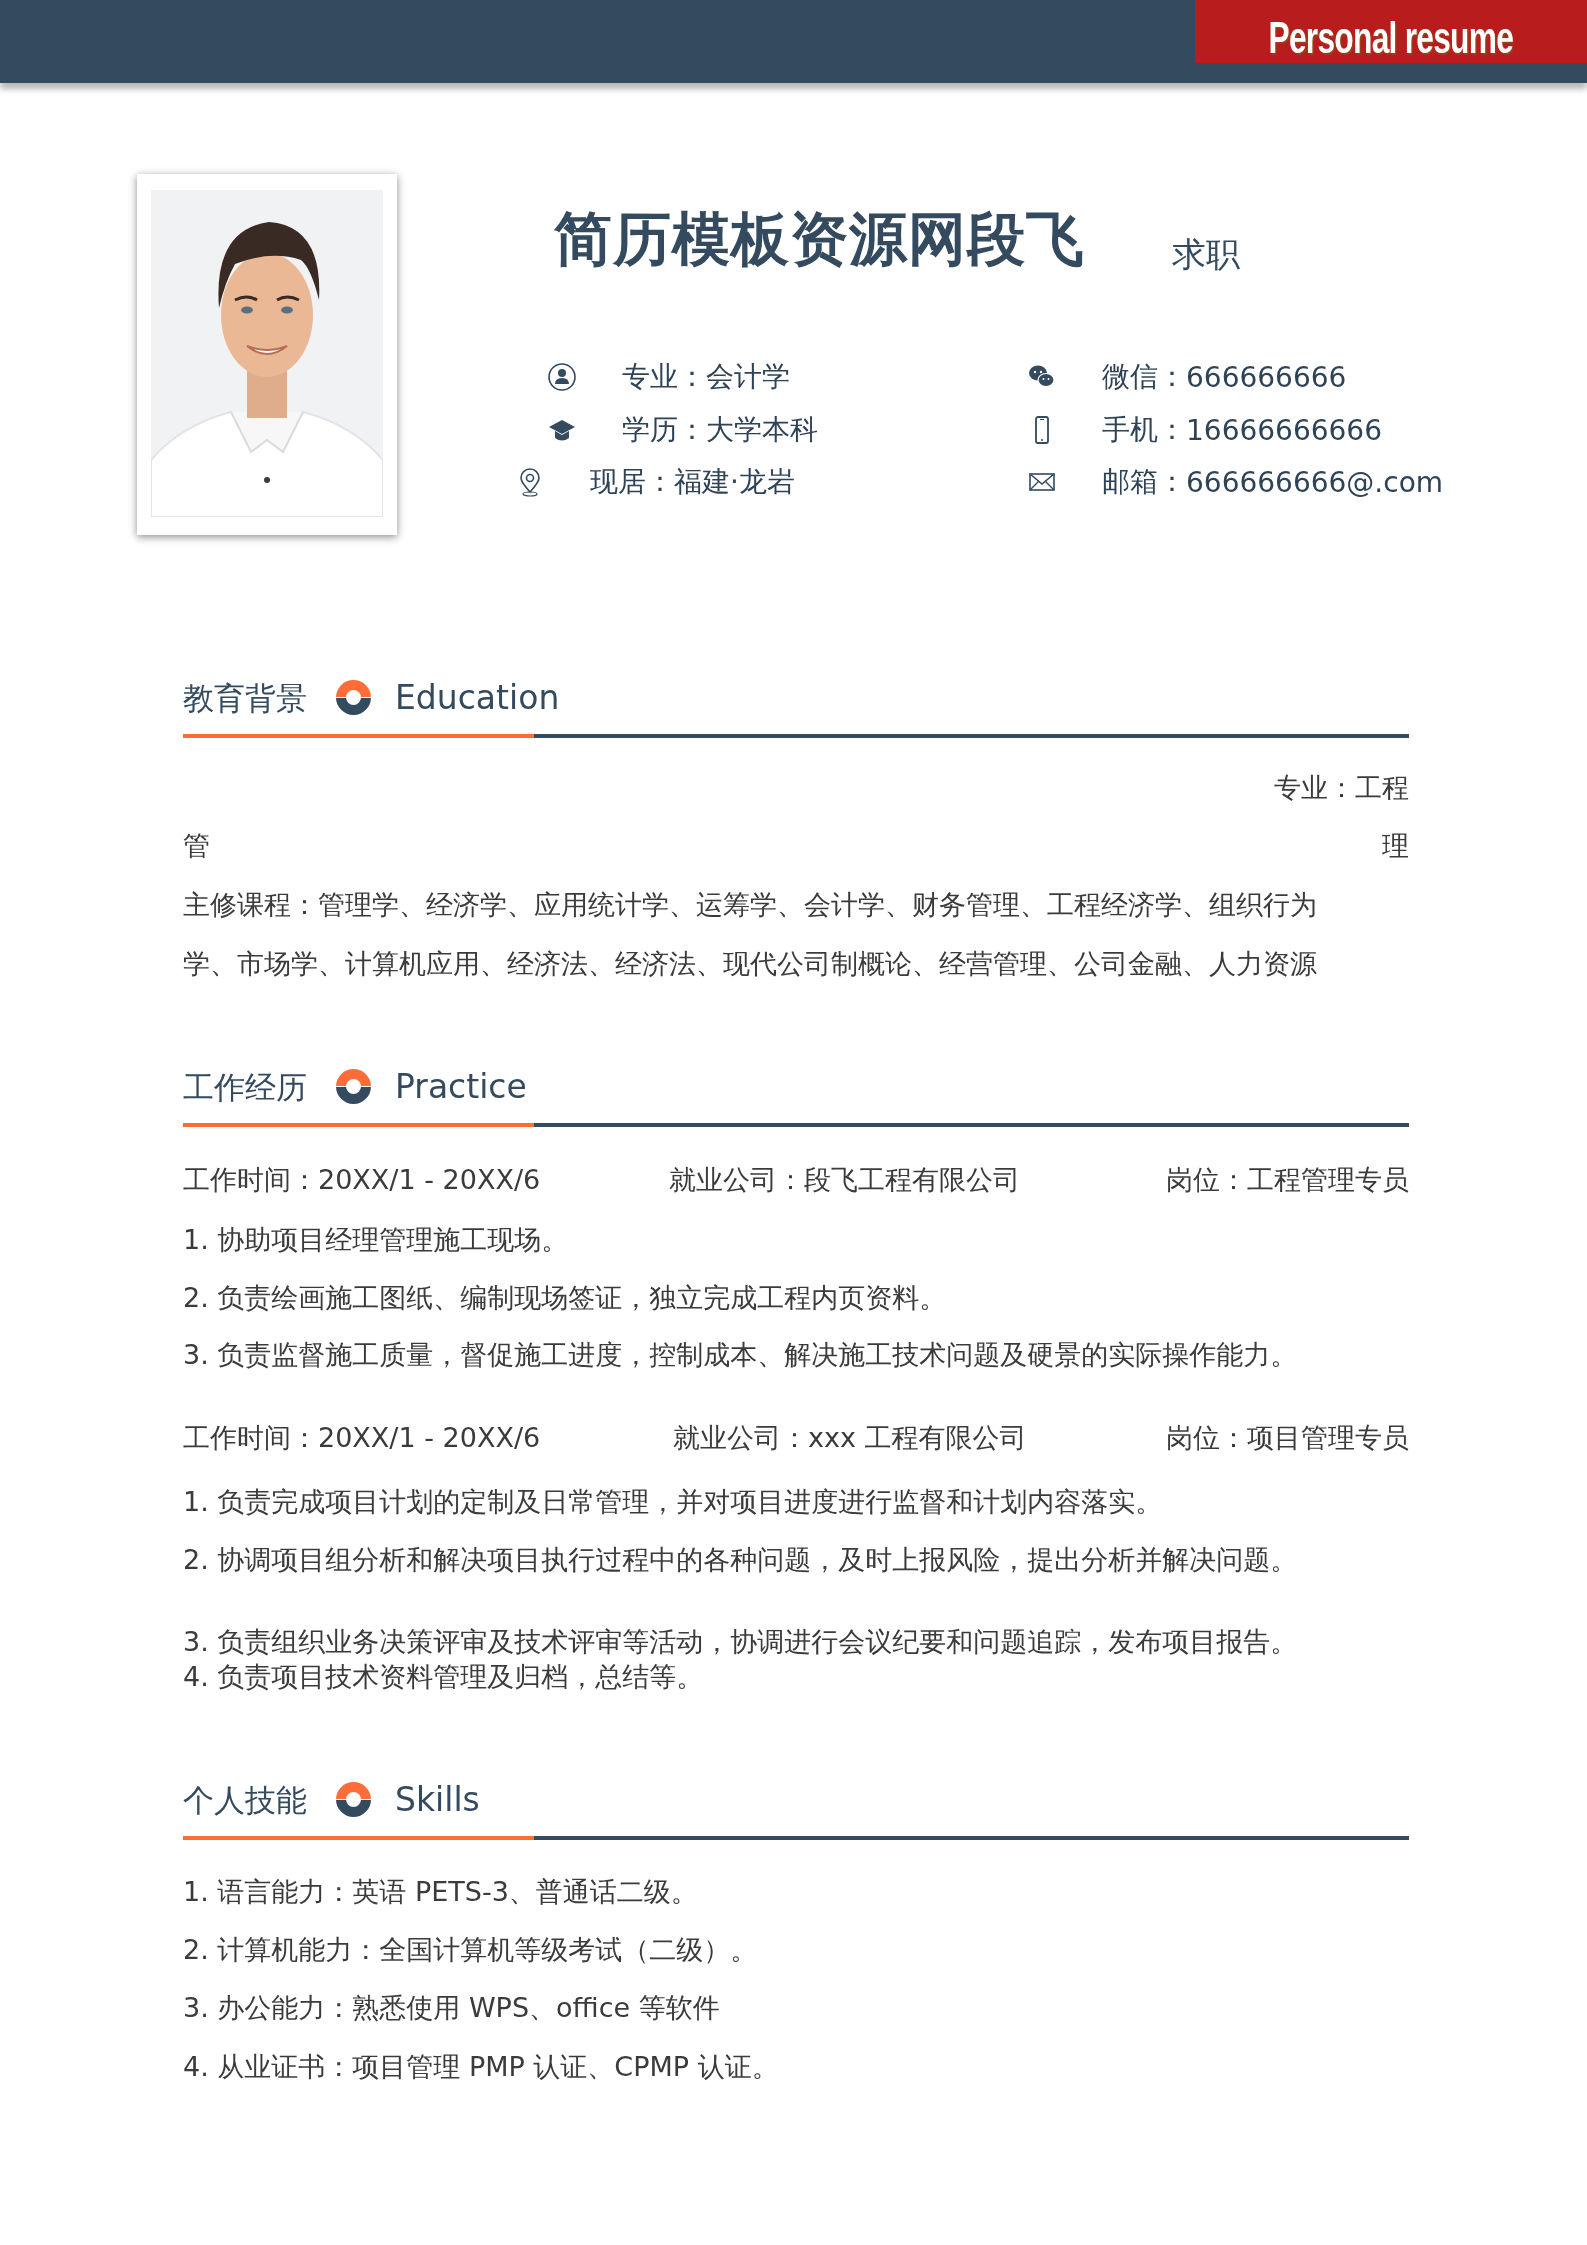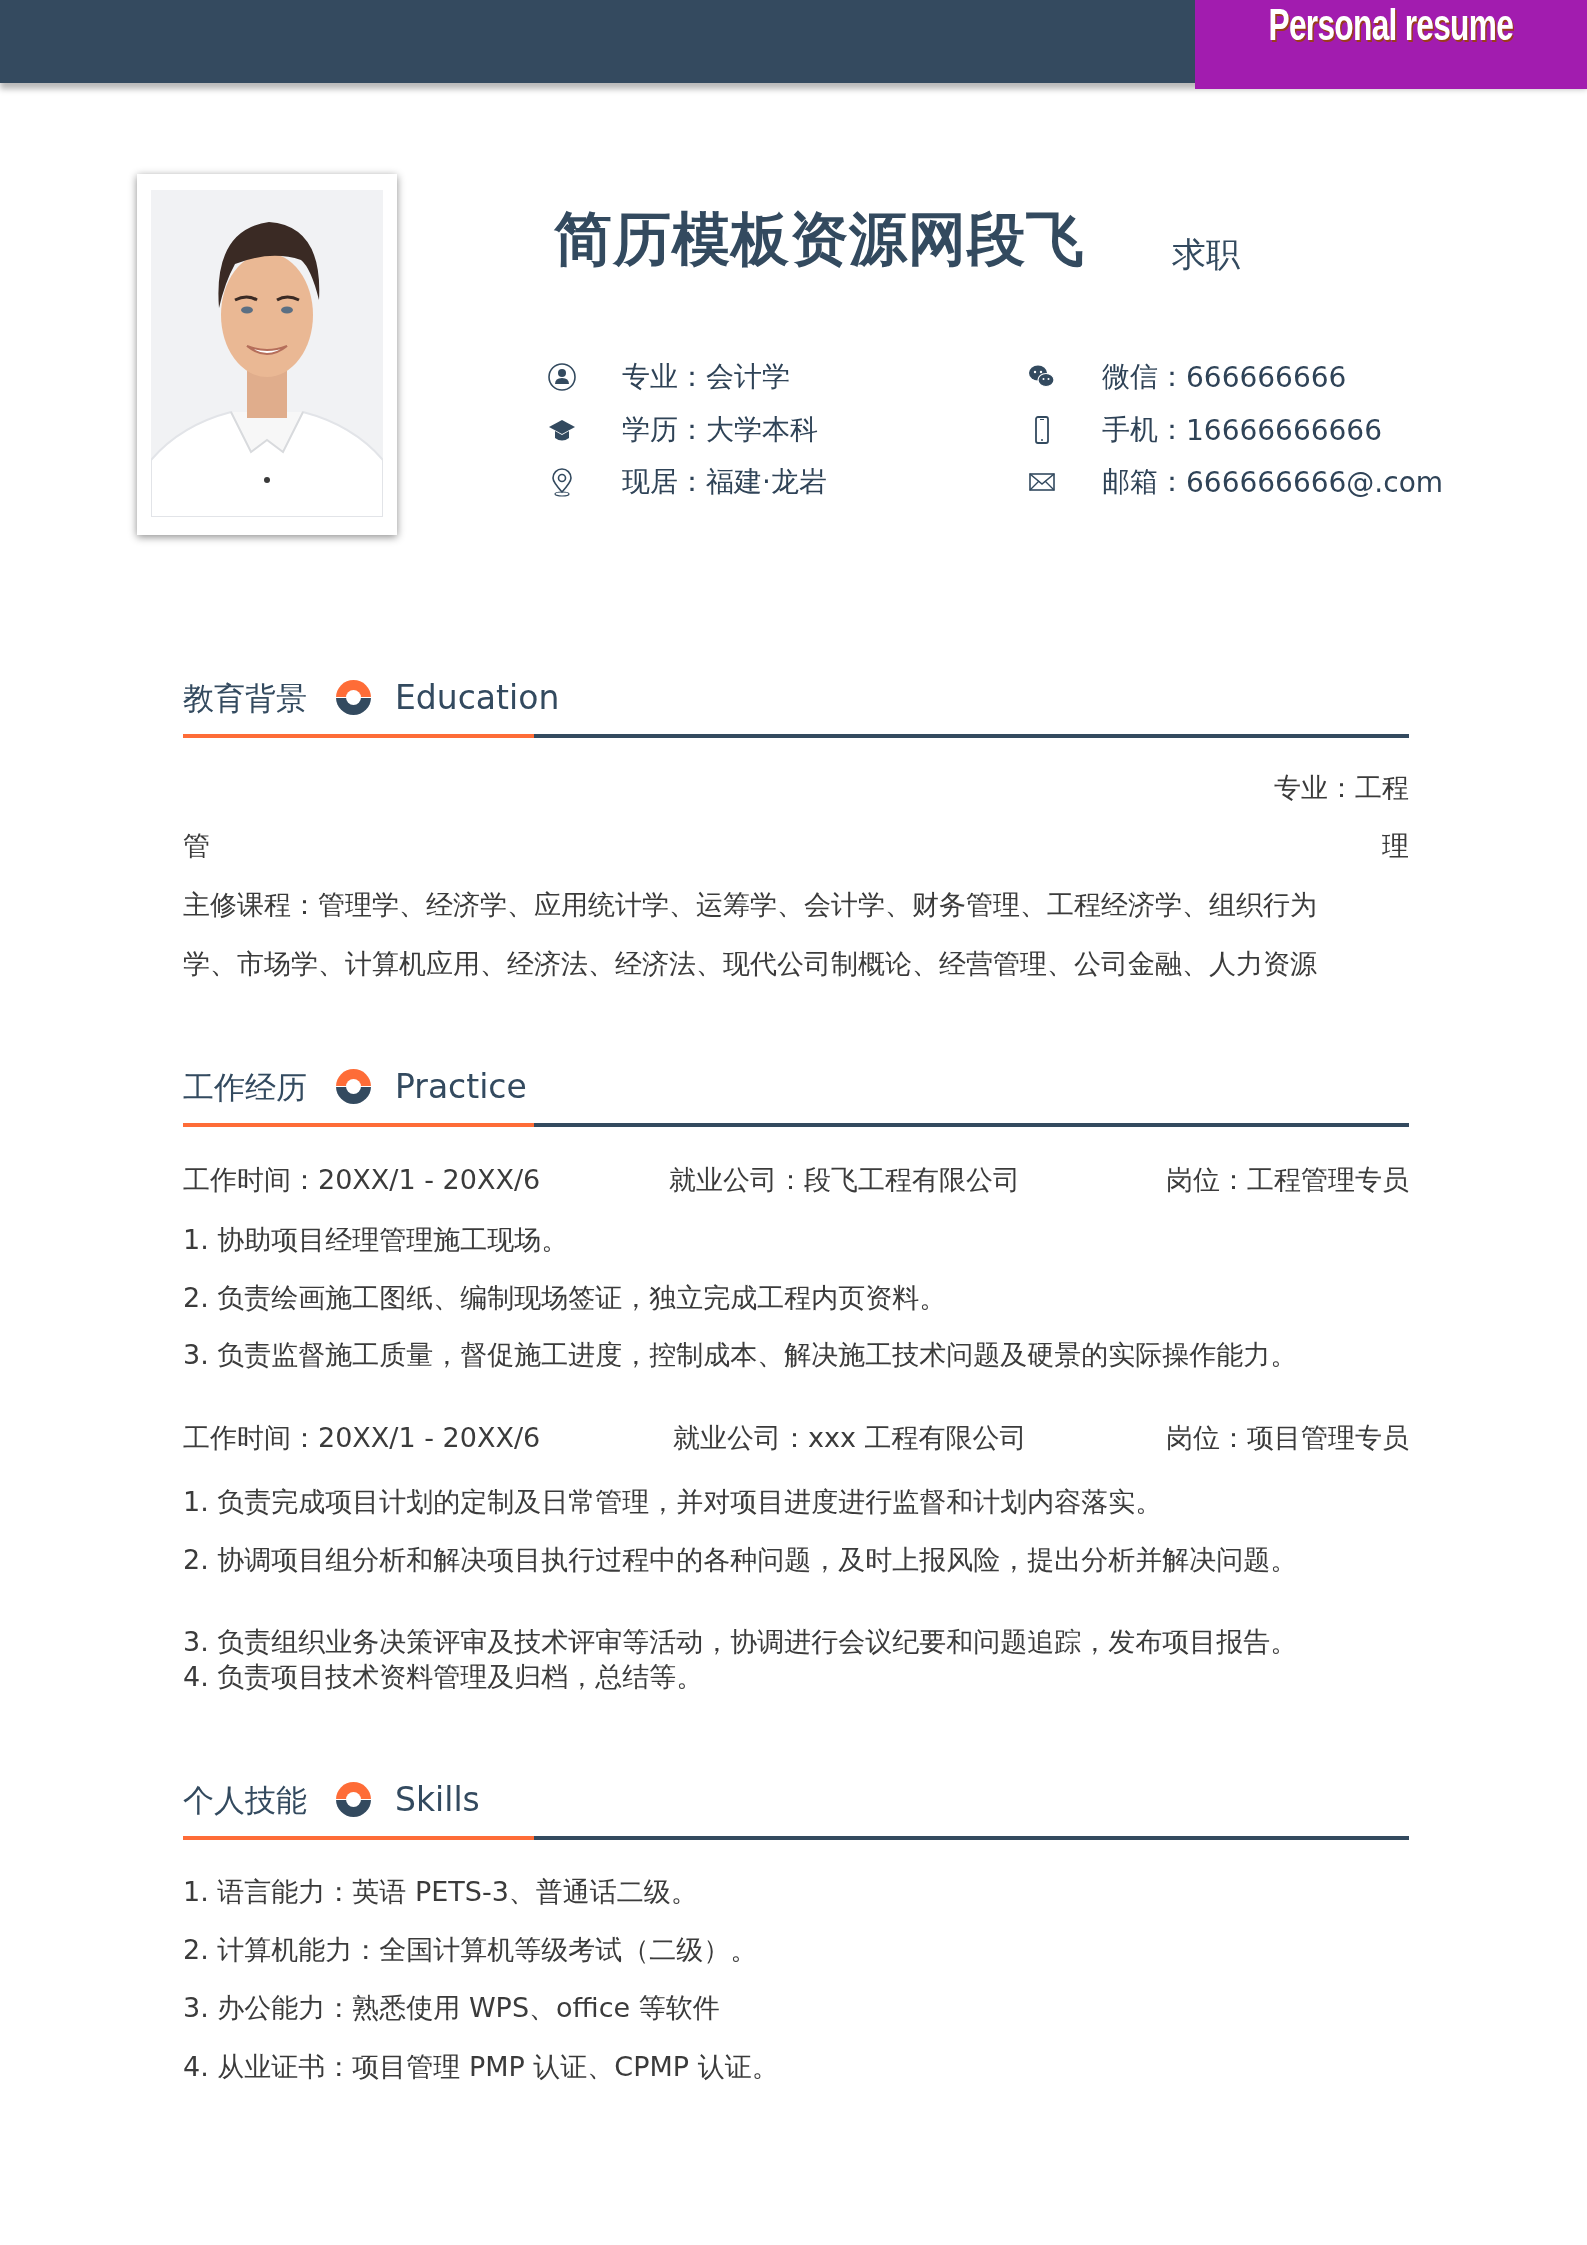--- a/index.html
+++ b/index.html
@@ -1,20 +1,20 @@
 <!DOCTYPE html>
 <html><head>
 <meta charset="utf-8">
 <style>
   * { box-sizing: border-box; margin: 0; padding: 0; }
   html, body { width: 1587px; height: 2245px; background: #ffffff; overflow: hidden; }
   body { position: relative; font-family: "DejaVu Sans", "Liberation Sans", sans-serif; color: #3b3b3b; }
 
   .header-bar { position: absolute; left: 0; top: 0; width: 1587px; height: 83px; background: #344a5f; box-shadow: 0 6px 6px rgba(0,0,0,0.28); }
-  .header-badge { position: absolute; left: 1195px; top: 0; width: 392px; height: 89px; background: #a21caf; display: flex; align-items: flex-start; justify-content: center; }
+  .header-badge { position: absolute; left: 1195px; top: 0; width: 392px; height: 63px; background: #b91c1c; display: flex; align-items: flex-end; justify-content: center; }
   .header-badge span { color: #fff; font-family: "Liberation Sans", sans-serif; font-weight: bold; font-size: 44px; letter-spacing: -1px; transform: scaleX(0.72); display: inline-block; text-shadow: 2px 2px 0 #9a3d1a; white-space: nowrap; }
 
   .photo-frame { position: absolute; left: 137px; top: 174px; width: 260px; height: 361px; background: #fff; box-shadow: 0 2px 8px rgba(0,0,0,0.45); }
   .photo { position: absolute; left: 14px; top: 16px; width: 232px; height: 327px; background: linear-gradient(#f3f4f6, #eceef1); overflow: hidden; }
   .photo svg { width: 100%; height: 100%; display: block; }
 
   .name { position: absolute; left: 554px; top: 208px; font-size: 58px; font-weight: bold; color: #334a5f; letter-spacing: 1px; white-space: nowrap; line-height: 1.1; }
   .seek { position: absolute; left: 1172px; top: 232px; font-size: 34px; color: #334a5f; white-space: nowrap; }
 
   .contact { position: absolute; display: flex; align-items: center; font-size: 28px; color: #2f4357; white-space: nowrap; height: 40px; }
@@ -77,21 +77,21 @@
 <div class="contact" style="left:546px; top:410px;">
   <span class="ic">
     <svg viewBox="0 0 30 30">
         <path d="M2 12 L15 5 L28 12 L15 19 Z" fill="#334a5f"></path>
         <path d="M8 16 L8 23 Q15 28 22 23 L22 16 L15 20 Z" fill="#334a5f"></path>
       </svg>
   </span>
   <span>学历：</span>
     <span>大学本科</span>
 </div>
-<div class="contact" style="left:546px; top:462px;">
+<div class="contact" style="left:514px; top:462px;">
   <span class="ic">
     <svg viewBox="0 0 30 30">
         <path d="M15 25 Q6 15 6 11 A9 9 0 0 1 24 11 Q24 15 15 25 Z" fill="none" stroke="#334a5f" stroke-width="1.6"></path>
         <circle cx="15" cy="11" r="3.5" fill="none" stroke="#334a5f" stroke-width="1.6"></circle>
         <ellipse cx="15" cy="27" rx="7" ry="2" fill="none" stroke="#334a5f" stroke-width="1.2"></ellipse>
       </svg>
   </span>
   <span>现居：</span>
     <span>福建·龙岩</span>
 </div>

